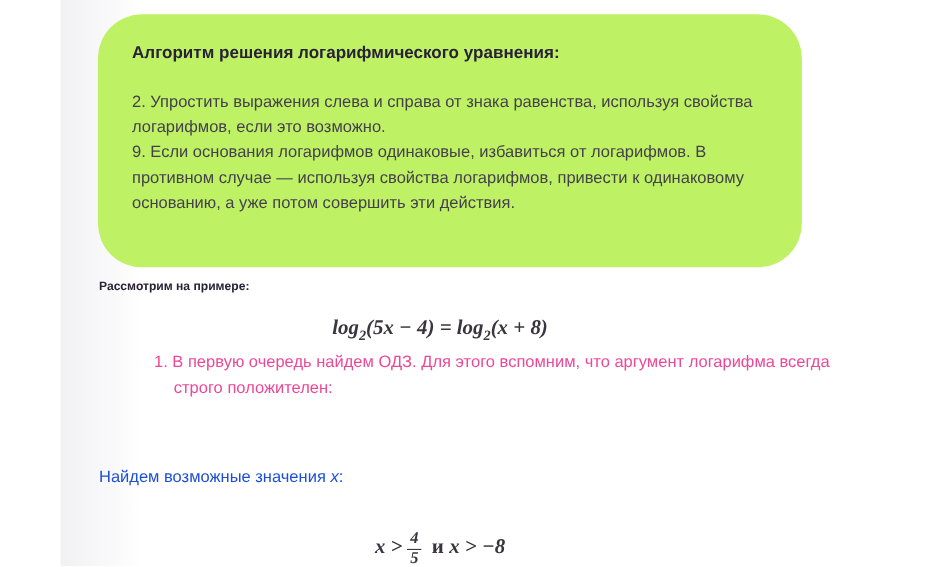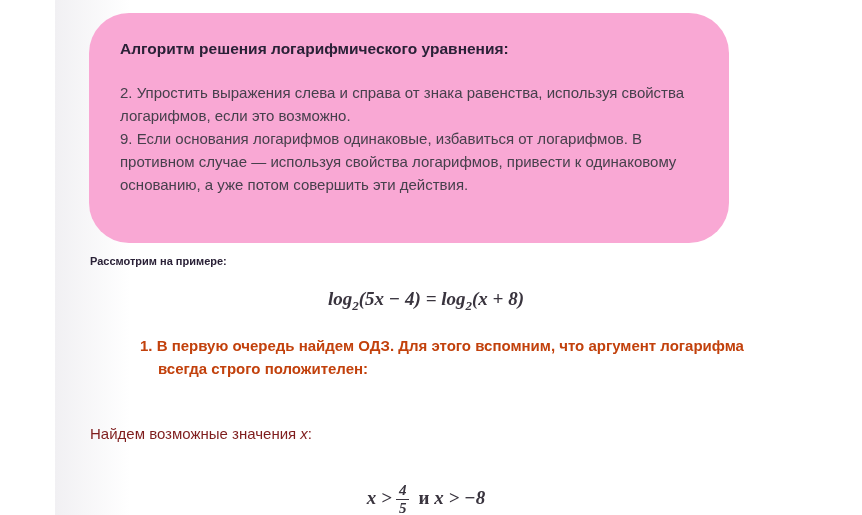--- a/index.html
+++ b/index.html
@@ -24,21 +24,21 @@
     height: 100%;
     background: linear-gradient(90deg, #f1f0f3 0%, rgba(255,255,255,0) 100%);
   }
   .algo-box {
     position: absolute;
     left: 89px;
     top: 13px;
     width: 640px;
     height: 230px;
     box-sizing: border-box;
-    background: #f9a8d4;
+    background: #bef264;
     border-radius: 40px;
     padding: 25px 26px 0 31px;
   }
   .algo-title {
     font-size: 15.5px;
     font-weight: 700;
     color: #2a2137;
     line-height: 22px;
     margin: 0 0 21px 0;
   }
@@ -52,21 +52,21 @@
   .example-heading {
     position: absolute;
     left: 90px;
     top: 255px;
     font-size: 11px;
     font-weight: 700;
     color: #2a2137;
   }
   .math-line {
     position: absolute;
-    left: 106px;
+    left: 80px;
     width: 640px;
     text-align: center;
     font-family: "Liberation Serif", serif;
     font-style: italic;
     font-weight: 700;
     font-size: 19px;
     color: #39343e;
     white-space: nowrap;
   }
   .math-line sub {
@@ -75,35 +75,34 @@
     line-height: 0;
   }
   .math-conj {
     font-style: normal;
     font-weight: 700;
     padding: 0 5px;
   }
   .step1-para {
     position: absolute;
     left: 140px;
-    top: 334px;
+    top: 318px;
     width: 606px;
     font-size: 15px;
-    color: #c2410c;
+    color: #ec4899;
     line-height: 23px;
     padding-left: 18px;
     text-indent: -18px;
-    font-weight: bold;
   }
   .find-values {
     position: absolute;
     left: 90px;
     top: 425px;
     font-size: 15px;
-    color: #7f1d1d;
+    color: #1d4ed8;
   }
   .find-values .var-x {
     font-style: italic;
   }
   .frac {
     display: inline-block;
     vertical-align: -9px;
     text-align: center;
     font-size: 15px;
     line-height: 1.0;

